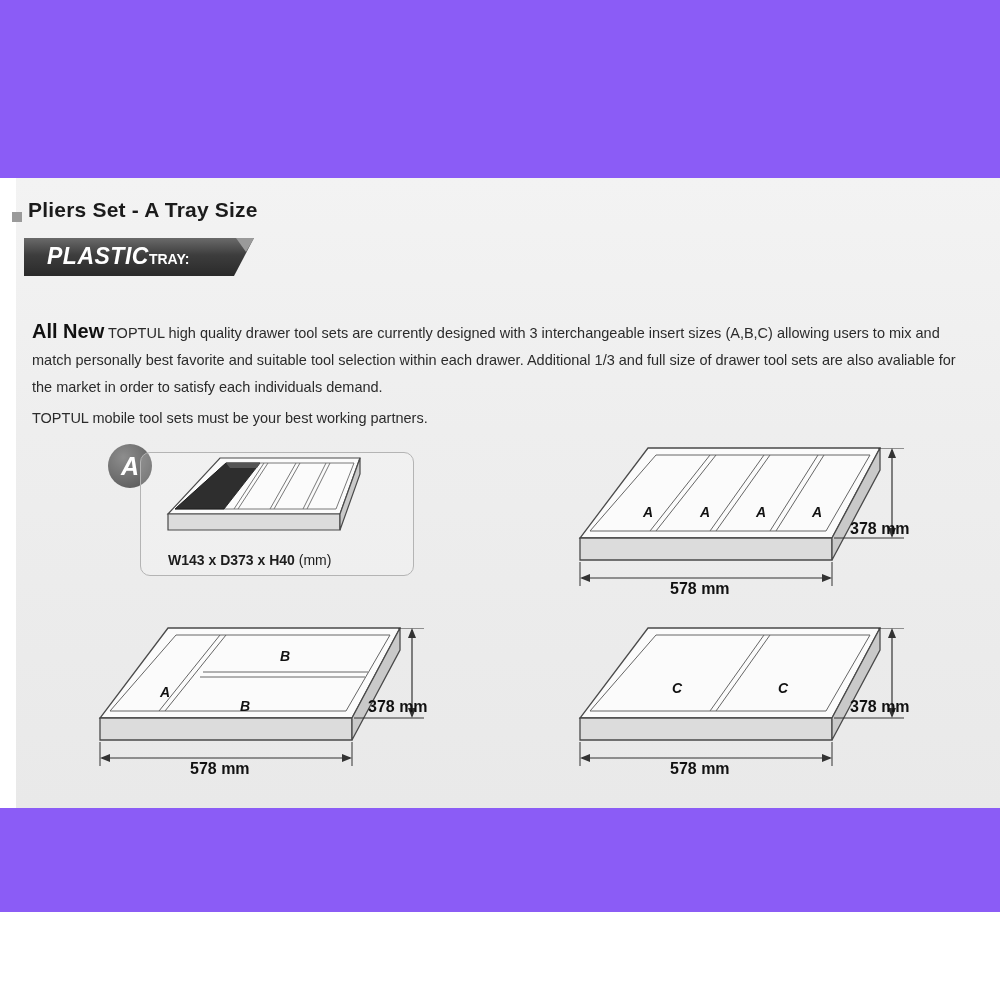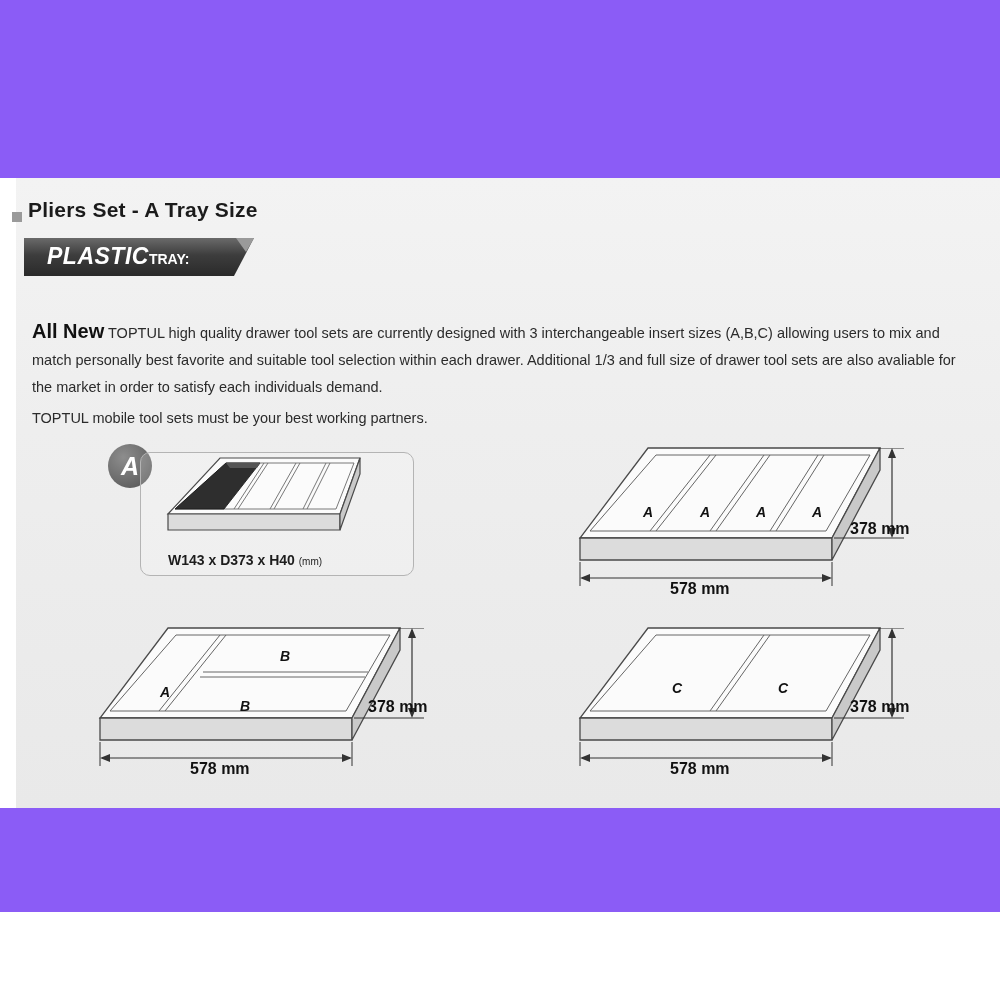--- a/index.html
+++ b/index.html
@@ -126,21 +126,21 @@
   }
   .inset-caption {
     position: absolute;
     left: 168px;
     top: 552px;
     font-size: 14px;
     color: #1d1d1d;
     font-weight: 600;
   }
   .inset-caption .unit {
-    font-size: 10px;
+    font-size: 14px;
     font-weight: normal;
     text-align: right;
   }
   
   .fig {
     position: absolute;
   }
   .dim-label {
     position: absolute;
     font-size: 16px;

